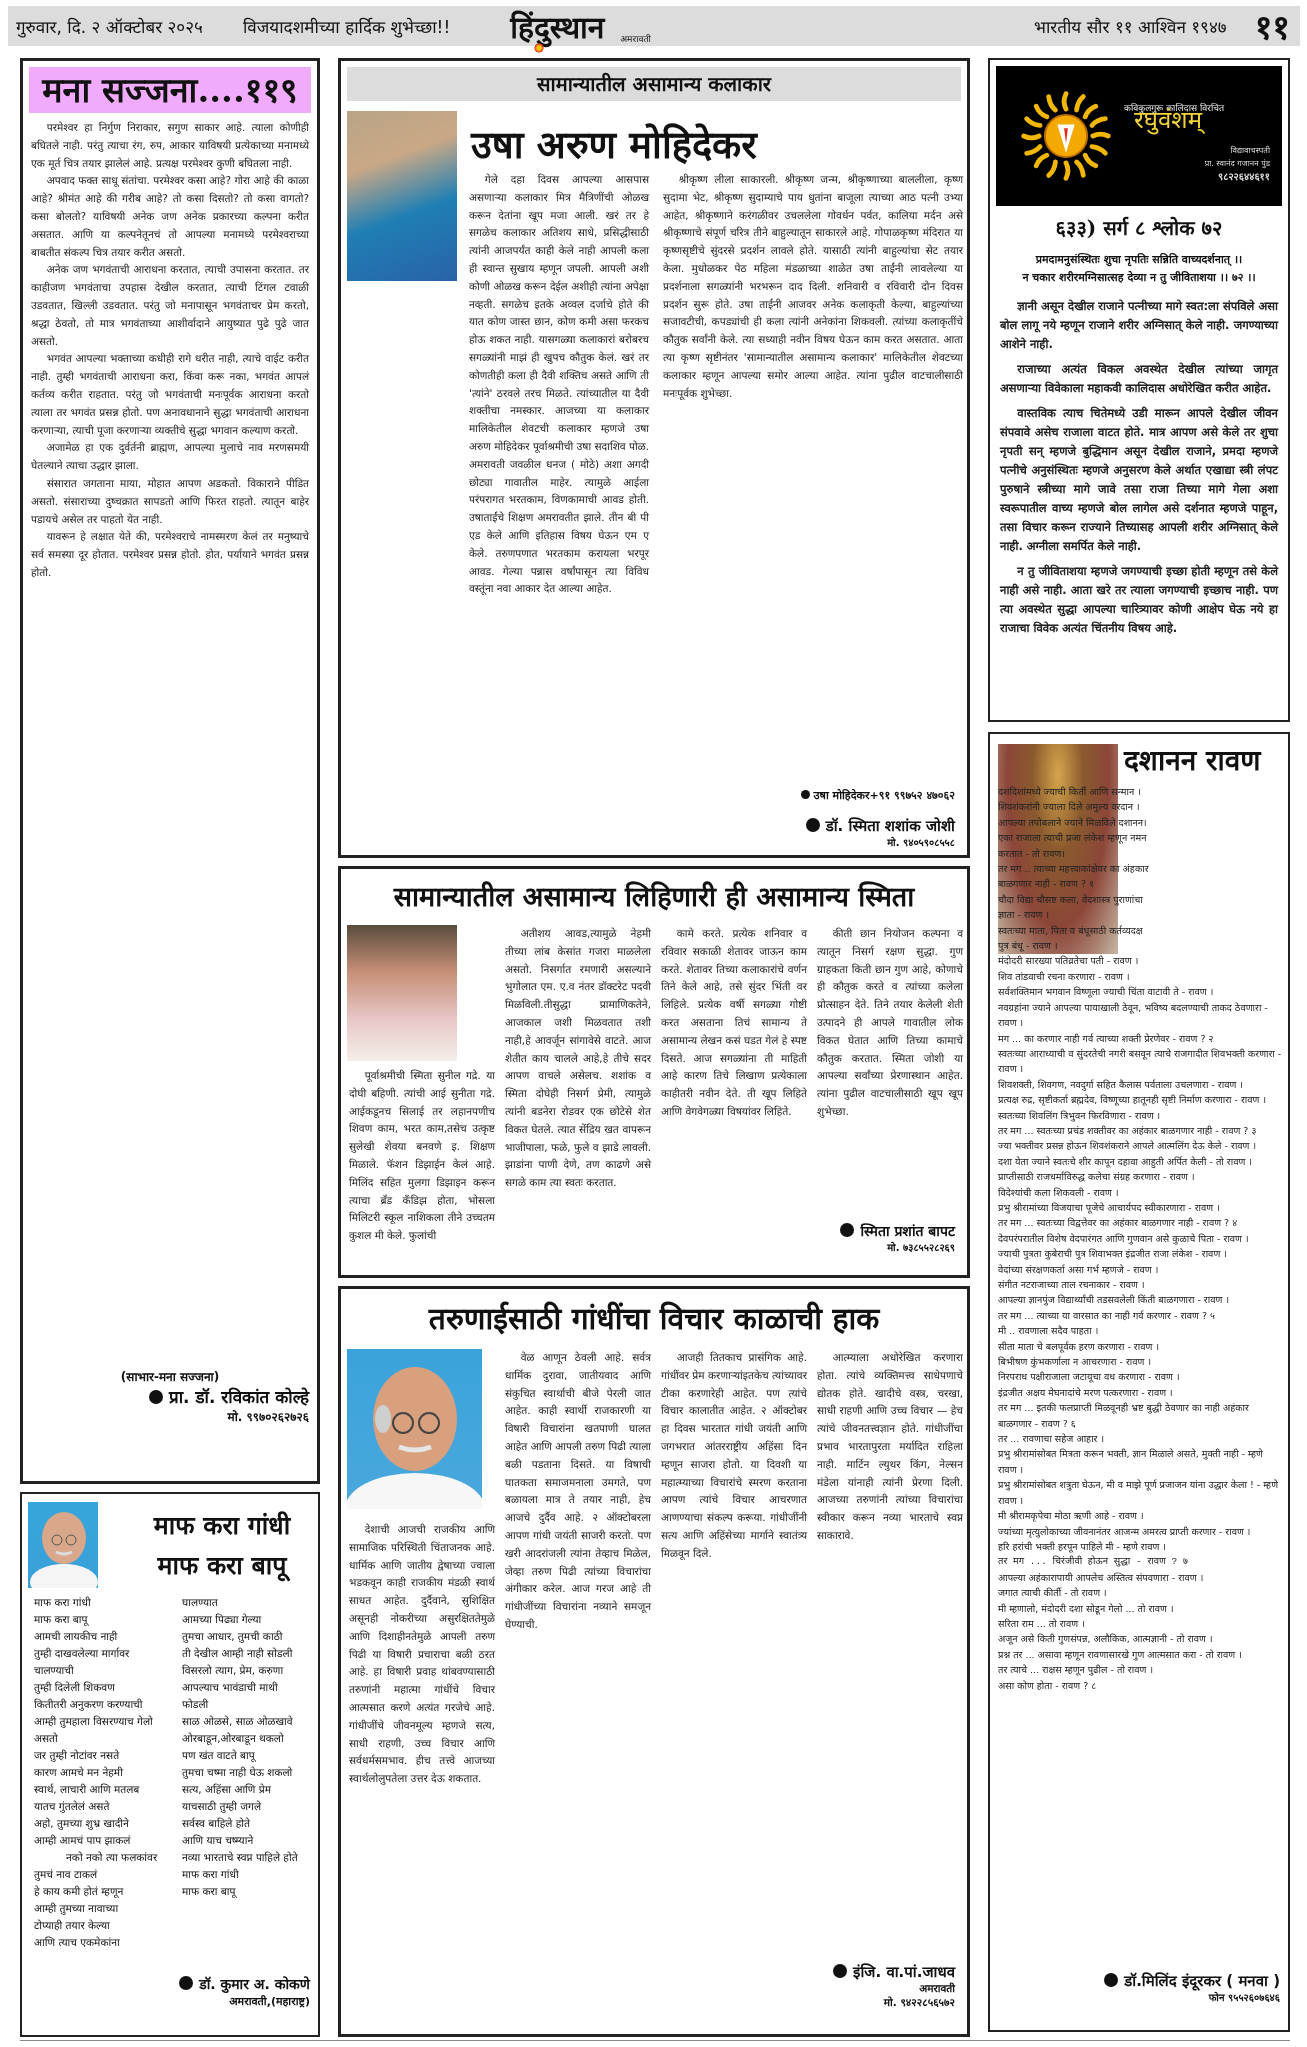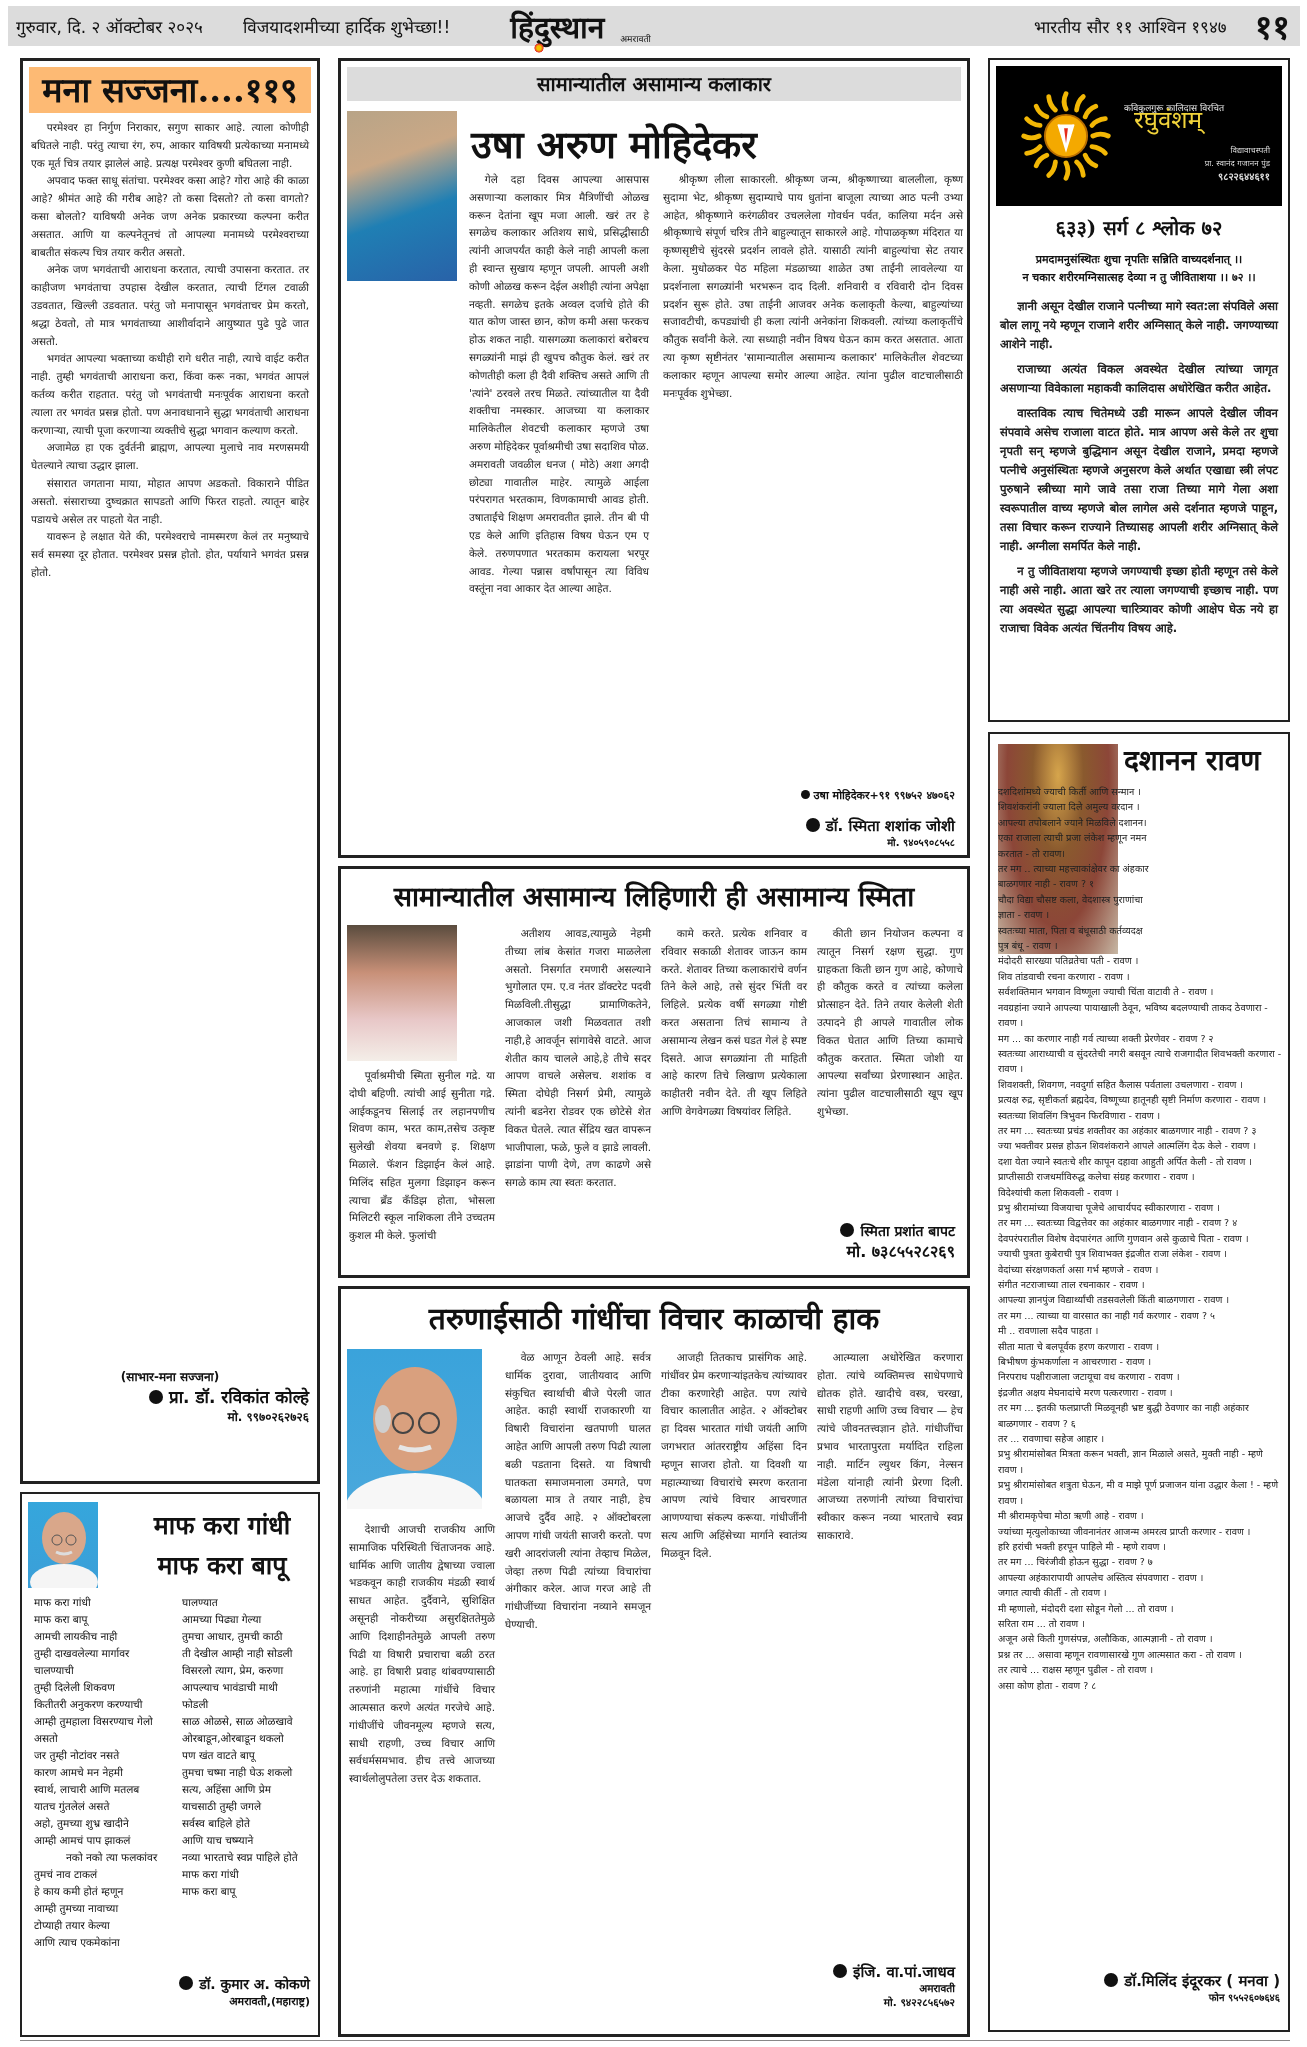--- a/index.html
+++ b/index.html
@@ -17,21 +17,21 @@
 
   .box { position: absolute; border: 3px solid #222; background: #fff; overflow: hidden; }
   .textcol { font-size: 10.5px; line-height: 17.8px; text-align: justify; color: #222; }
   .textcol p { text-indent: 1.5em; }
   .byline { text-align: right; font-weight: bold; font-size: 17px; padding-right: 8px; }
   .byline .dot { display: inline-block; width: 14px; height: 14px; border-radius: 50%; background: #111; margin-right: 6px; vertical-align: -1px; }
   .mobile { text-align: right; font-weight: bold; font-size: 12px; padding-right: 8px; }
 
   
   #mana { left: 20px; top: 58px; width: 300px; height: 1426px; }
-  #mana .head { background: #fdba74; margin: 6px; height: 46px; font-family: "DejaVu Serif", serif; font-weight: bold; font-size: 34px; text-align: center; line-height: 46px; }
+  #mana .head { background: #f0abfc; margin: 6px; height: 46px; font-family: "DejaVu Serif", serif; font-weight: bold; font-size: 34px; text-align: center; line-height: 46px; }
   #mana .textcol { padding: 0 8px; height: 1245px; overflow: hidden; }
   #mana .credit { text-align: center; font-weight: bold; font-size: 12px; margin-top: 4px; }
 
   
   #maaf { left: 20px; top: 1492px; width: 300px; height: 545px; border-width: 2px; }
   #maaf .photo { position: absolute; left: 6px; top: 8px; width: 70px; height: 86px; background: linear-gradient(#35a6dc, #3b9fd8); overflow: hidden; }
   #maaf .title { position: absolute; left: 110px; top: 12px; font-family: "DejaVu Serif", serif; font-weight: bold; font-size: 25px; line-height: 40px; text-align: center; width: 180px; }
   #maaf .poem { position: absolute; top: 100px; font-size: 10.5px; line-height: 17px; }
   #maaf .poem.left { left: 12px; width: 140px; }
   #maaf .poem.right { left: 160px; width: 140px; }
@@ -51,21 +51,21 @@
   #usha .author .byline { font-size: 15px; padding: 0; }
   #usha .author .mobile { padding: 0; font-size: 10px; }
 
   
   #smita { left: 338px; top: 866px; width: 632px; height: 412px; }
   #smita .title { text-align: center; font-family: "DejaVu Serif", serif; font-weight: bold; font-size: 27px; margin-top: 8px; height: 38px; }
   #smita .photo { position: absolute; left: 6px; top: 56px; width: 110px; height: 136px; background: linear-gradient(180deg, #5a4c3e 0%, #c89078 35%, #e8c8c8 70%, #f4eee8 100%); }
   #smita .cols { position: absolute; left: 8px; top: 56px; width: 614px; height: 348px; display: grid; grid-template-columns: 1fr 1fr 1fr 1fr; gap: 10px; }
   #smita .sig { position: absolute; right: 12px; top: 352px; text-align: right; background: #fff; padding-left: 4px; }
   #smita .sig .byline { font-size: 14px; padding: 0; }
-  #smita .sig .mobile { font-size: 16px; padding: 0; }
+  #smita .sig .mobile { font-size: 10px; padding: 0; }
 
   
   #gandhi { left: 338px; top: 1286px; width: 632px; height: 751px; }
   #gandhi .title { text-align: center; font-family: "DejaVu Serif", serif; font-weight: bold; font-size: 30px; margin-top: 8px; height: 44px; }
   #gandhi .photo { position: absolute; left: 6px; top: 60px; width: 135px; height: 160px; background: linear-gradient(180deg, #3aa3db, #4aa8dc); overflow: hidden; }
   #gandhi .cols { position: absolute; left: 8px; top: 60px; width: 614px; height: 680px; display: grid; grid-template-columns: 1fr 1fr 1fr 1fr; gap: 10px; }
   #gandhi .sig { position: absolute; right: 12px; top: 672px; text-align: right; background: #fff; padding-left: 4px; }
   #gandhi .sig .byline { font-size: 15px; padding: 0; }
   #gandhi .sig .place, #gandhi .sig .mobile { font-size: 10.5px; font-weight: bold; padding: 0; }
 
@@ -351,21 +351,21 @@
       <span class="line" style="display: block;">बिभीषण कुंभकर्णाला न आचरणारा - रावण ।</span>
       <span class="line" style="display: block;">निरपराध पक्षीराजाला जटायूचा वध करणारा - रावण ।</span>
       <span class="line" style="display: block;">इंद्रजीत अक्षय मेघनादांचे मरण पत्करणारा - रावण ।</span>
       <span class="line" style="display: block;">तर मग ... इतकी फलप्राप्ती मिळवूनही भ्रष्ट बुद्धी ठेवणार का नाही अहंकार बाळगणार - रावण ? ६</span>
       <span class="line" style="display: block;">तर ... रावणाचा सहेज आहार ।</span>
       <span class="line" style="display: block;">प्रभु श्रीरामांसोबत मित्रता करून भक्ती, ज्ञान मिळाले असते, मुक्ती नाही - म्हणे रावण ।</span>
       <span class="line" style="display: block;">प्रभु श्रीरामांसोबत शत्रुता घेऊन, मी व माझे पूर्ण प्रजाजन यांना उद्धार केला ! - म्हणे रावण ।</span>
       <span class="line" style="display: block;">मी श्रीरामकृपेचा मोठा ऋणी आहे - रावण ।</span>
       <span class="line" style="display: block;">ज्यांच्या मृत्युलोकाच्या जीवनानंतर आजन्म अमरत्व प्राप्ती करणार - रावण ।</span>
       <span class="line" style="display: block;">हरि हरांची भक्ती हरपून पाहिले मी - म्हणे रावण ।</span>
-      <span class="line" style="display: block;">तर मग ... चिरंजीवी होऊन सुद्धा - रावण ? ७</span>
+      <span class="line" style="display: block; font-family: Liberation Mono, monospace;">तर मग ... चिरंजीवी होऊन सुद्धा - रावण ? ७</span>
       <span class="line" style="display: block;">आपल्या अहंकारापायी आपलेच अस्तित्व संपवणारा - रावण ।</span>
       <span class="line" style="display: block;">जगात त्याची कीर्ती - तो रावण ।</span>
       <span class="line" style="display: block;">मी म्हणालो, मंदोदरी दशा सोडून गेलो ... तो रावण ।</span>
       <span class="line" style="display: block;">सरिता राम ... तो रावण ।</span>
       <span class="line" style="display: block;">अजून असे किती गुणसंपन्न, अलौकिक, आत्मज्ञानी - तो रावण ।</span>
       <span class="line" style="display: block;">प्रश्न तर ... असावा म्हणून रावणासारखे गुण आत्मसात करा - तो रावण ।</span>
       <span class="line" style="display: block;">तर त्याचे ... राक्षस म्हणून पुढील - तो रावण ।</span>
       <span class="line" style="display: block;">असा कोण होता - रावण ? ८</span>
     </div>
   <div class="sig">

